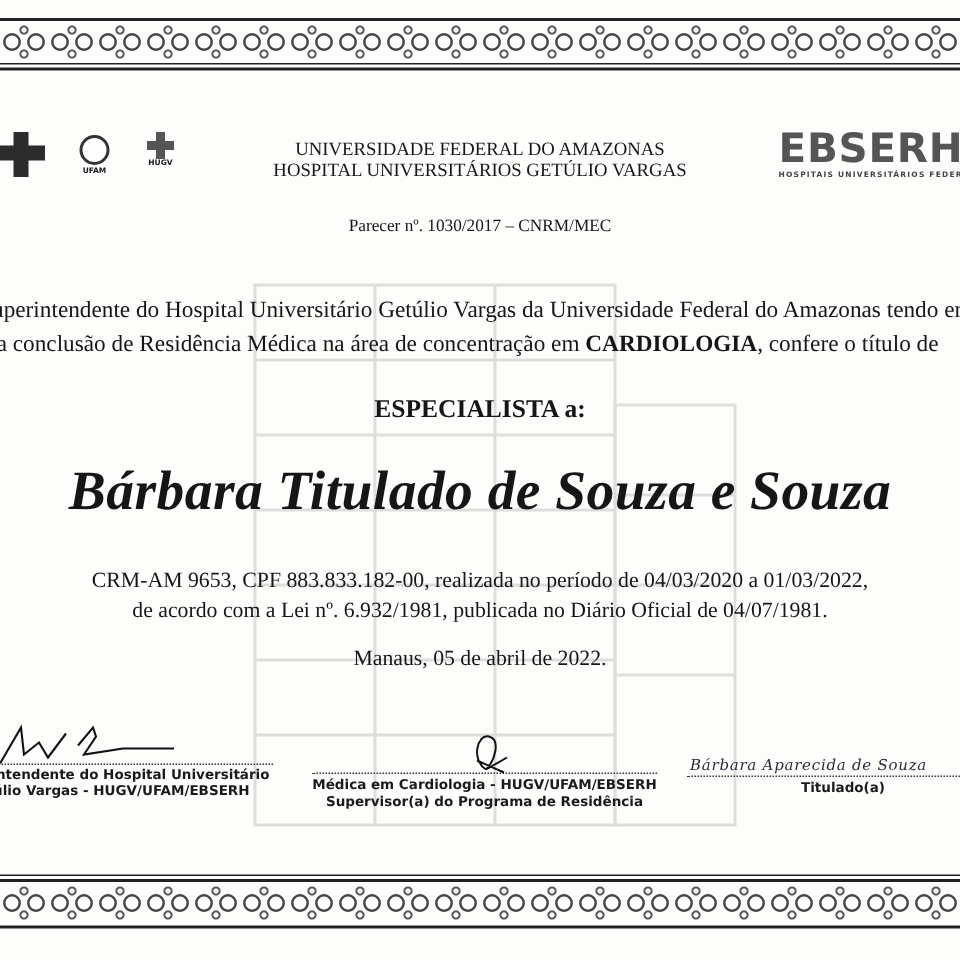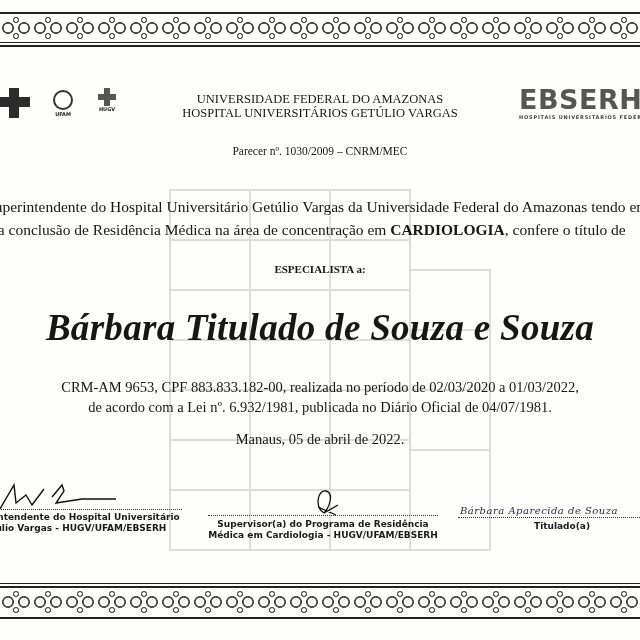--- a/index.html
+++ b/index.html
@@ -52,21 +52,21 @@
     }
     .ebserh .tag {
       font-family: "DejaVu Sans", sans-serif; font-weight: bold; font-size: 5px;
       color: #444; letter-spacing: 0.8px; white-space: nowrap;
     }
     .center { position: absolute; left: 0; width: 640px; text-align: center; white-space: nowrap; }
     .inst { top: 92px; font-size: 12.5px; line-height: 14px; }
     .parecer { top: 144px; font-size: 11.5px; line-height: 15px; }
     .body-text { top: 196px; font-size: 15.5px; line-height: 21px; }
     .body-text .line { position: absolute; white-space: nowrap; }
-    .title-label { top: 263px; font-size: 11px; font-weight: bold; }
+    .title-label { top: 263px; font-size: 17px; font-weight: bold; }
     .name {
       top: 306px; font-size: 37px; font-weight: bold; font-style: italic; letter-spacing: 0.3px;
     }
     .details { top: 377px; font-size: 14.5px; line-height: 20px; }
     .date { top: 431px; font-size: 14.5px; }
     .sig-block { position: absolute; }
     .dots { border-bottom: 1px dotted #333; height: 0; }
     .sig-caption {
       font-family: "DejaVu Sans", sans-serif; font-weight: bold; font-size: 9px;
       line-height: 11px; color: #1a1a1a; white-space: nowrap;
@@ -123,34 +123,34 @@
   <div class="brand">EBSERH</div>
   <div class="tag">HOSPITAIS UNIVERSITÁRIOS FEDERAIS</div>
 </div>
 
 <div class="center inst">
   <div>UNIVERSIDADE FEDERAL DO AMAZONAS</div>
   <div>HOSPITAL UNIVERSITÁRIOS GETÚLIO VARGAS</div>
 </div>
 
 <div class="center parecer">
-  <div>Parecer nº. 1030/2009 – CNRM/MEC</div>
+  <div>Parecer nº. 1030/2017 – CNRM/MEC</div>
 </div>
 
 <div class="body-text" style="position:absolute;top:196px;left:0;width:640px;">
   <div class="line" style="left:-29px;top:0;">O Superintendente do Hospital Universitário Getúlio Vargas da Universidade Federal do Amazonas tendo em vista</div>
   <div class="line" style="left:-13px;top:23px;"><span>a a conclusão de Residência Médica na área de concentração em </span><b>CARDIOLOGIA</b><span>, confere o título de</span></div>
 </div>
 
 <div class="center title-label">ESPECIALISTA a:</div>
 
 <div class="center name">Bárbara Titulado de Souza e Souza</div>
 
 <div class="center details">
-  <div>CRM-AM 9653, CPF 883.833.182-00, realizada no período de 02/03/2020 a 01/03/2022,</div>
+  <div>CRM-AM 9653, CPF 883.833.182-00, realizada no período de 04/03/2020 a 01/03/2022,</div>
   <div>de acordo com a Lei nº. 6.932/1981, publicada no Diário Oficial de 04/07/1981.</div>
 </div>
 
 <div class="center date">Manaus, 05 de abril de 2022.</div>
 
 <div class="sig-block" style="left:-38px;top:495px;width:220px;">
   <svg class="sig-scribble" style="left:30px;top:-14px;" width="130" height="30">
     <path d="M8 28 L22 4 L24 22 L34 14 L40 24 L52 8 M60 16 L70 4 L72 10 L64 22 L90 18 L124 18" stroke="#111" stroke-width="1.4" fill="none"></path>
   </svg>
   <div class="dots" style="margin-top:14px;"></div>
@@ -159,22 +159,22 @@
     <div>Getúlio Vargas - HUGV/UFAM/EBSERH</div>
   </div>
 </div>
 
 <div class="sig-block" style="left:208px;top:495px;width:230px;">
   <svg class="sig-scribble" style="left:100px;top:-8px;" width="40" height="30">
     <path d="M16 26 C6 20 10 2 18 4 C26 6 22 20 16 26 L30 18 M10 20 L28 28" stroke="#111" stroke-width="1.3" fill="none"></path>
   </svg>
   <div class="dots" style="margin-top:20px;"></div>
   <div class="sig-caption" style="text-align:center;margin-top:3px;">
+    <div>Médica em Cardiologia - HUGV/UFAM/EBSERH</div>
     <div>Supervisor(a) do Programa de Residência</div>
-    <div>Médica em Cardiologia - HUGV/UFAM/EBSERH</div>
   </div>
 </div>
 
 <div class="sig-block" style="left:458px;top:505px;width:200px;">
   <div style="font-family:'DejaVu Serif',serif;font-style:italic;font-size:10px;color:#2a2a3a;white-space:nowrap;margin-left:2px;letter-spacing:0.5px;">Bárbara Aparecida de Souza</div>
   <div class="dots" style="margin-top:1px;width:190px;"></div>
   <div class="sig-caption" style="margin-left:76px;margin-top:3px;">Titulado(a)</div>
 </div>
 
 <div class="border-band bottom">

